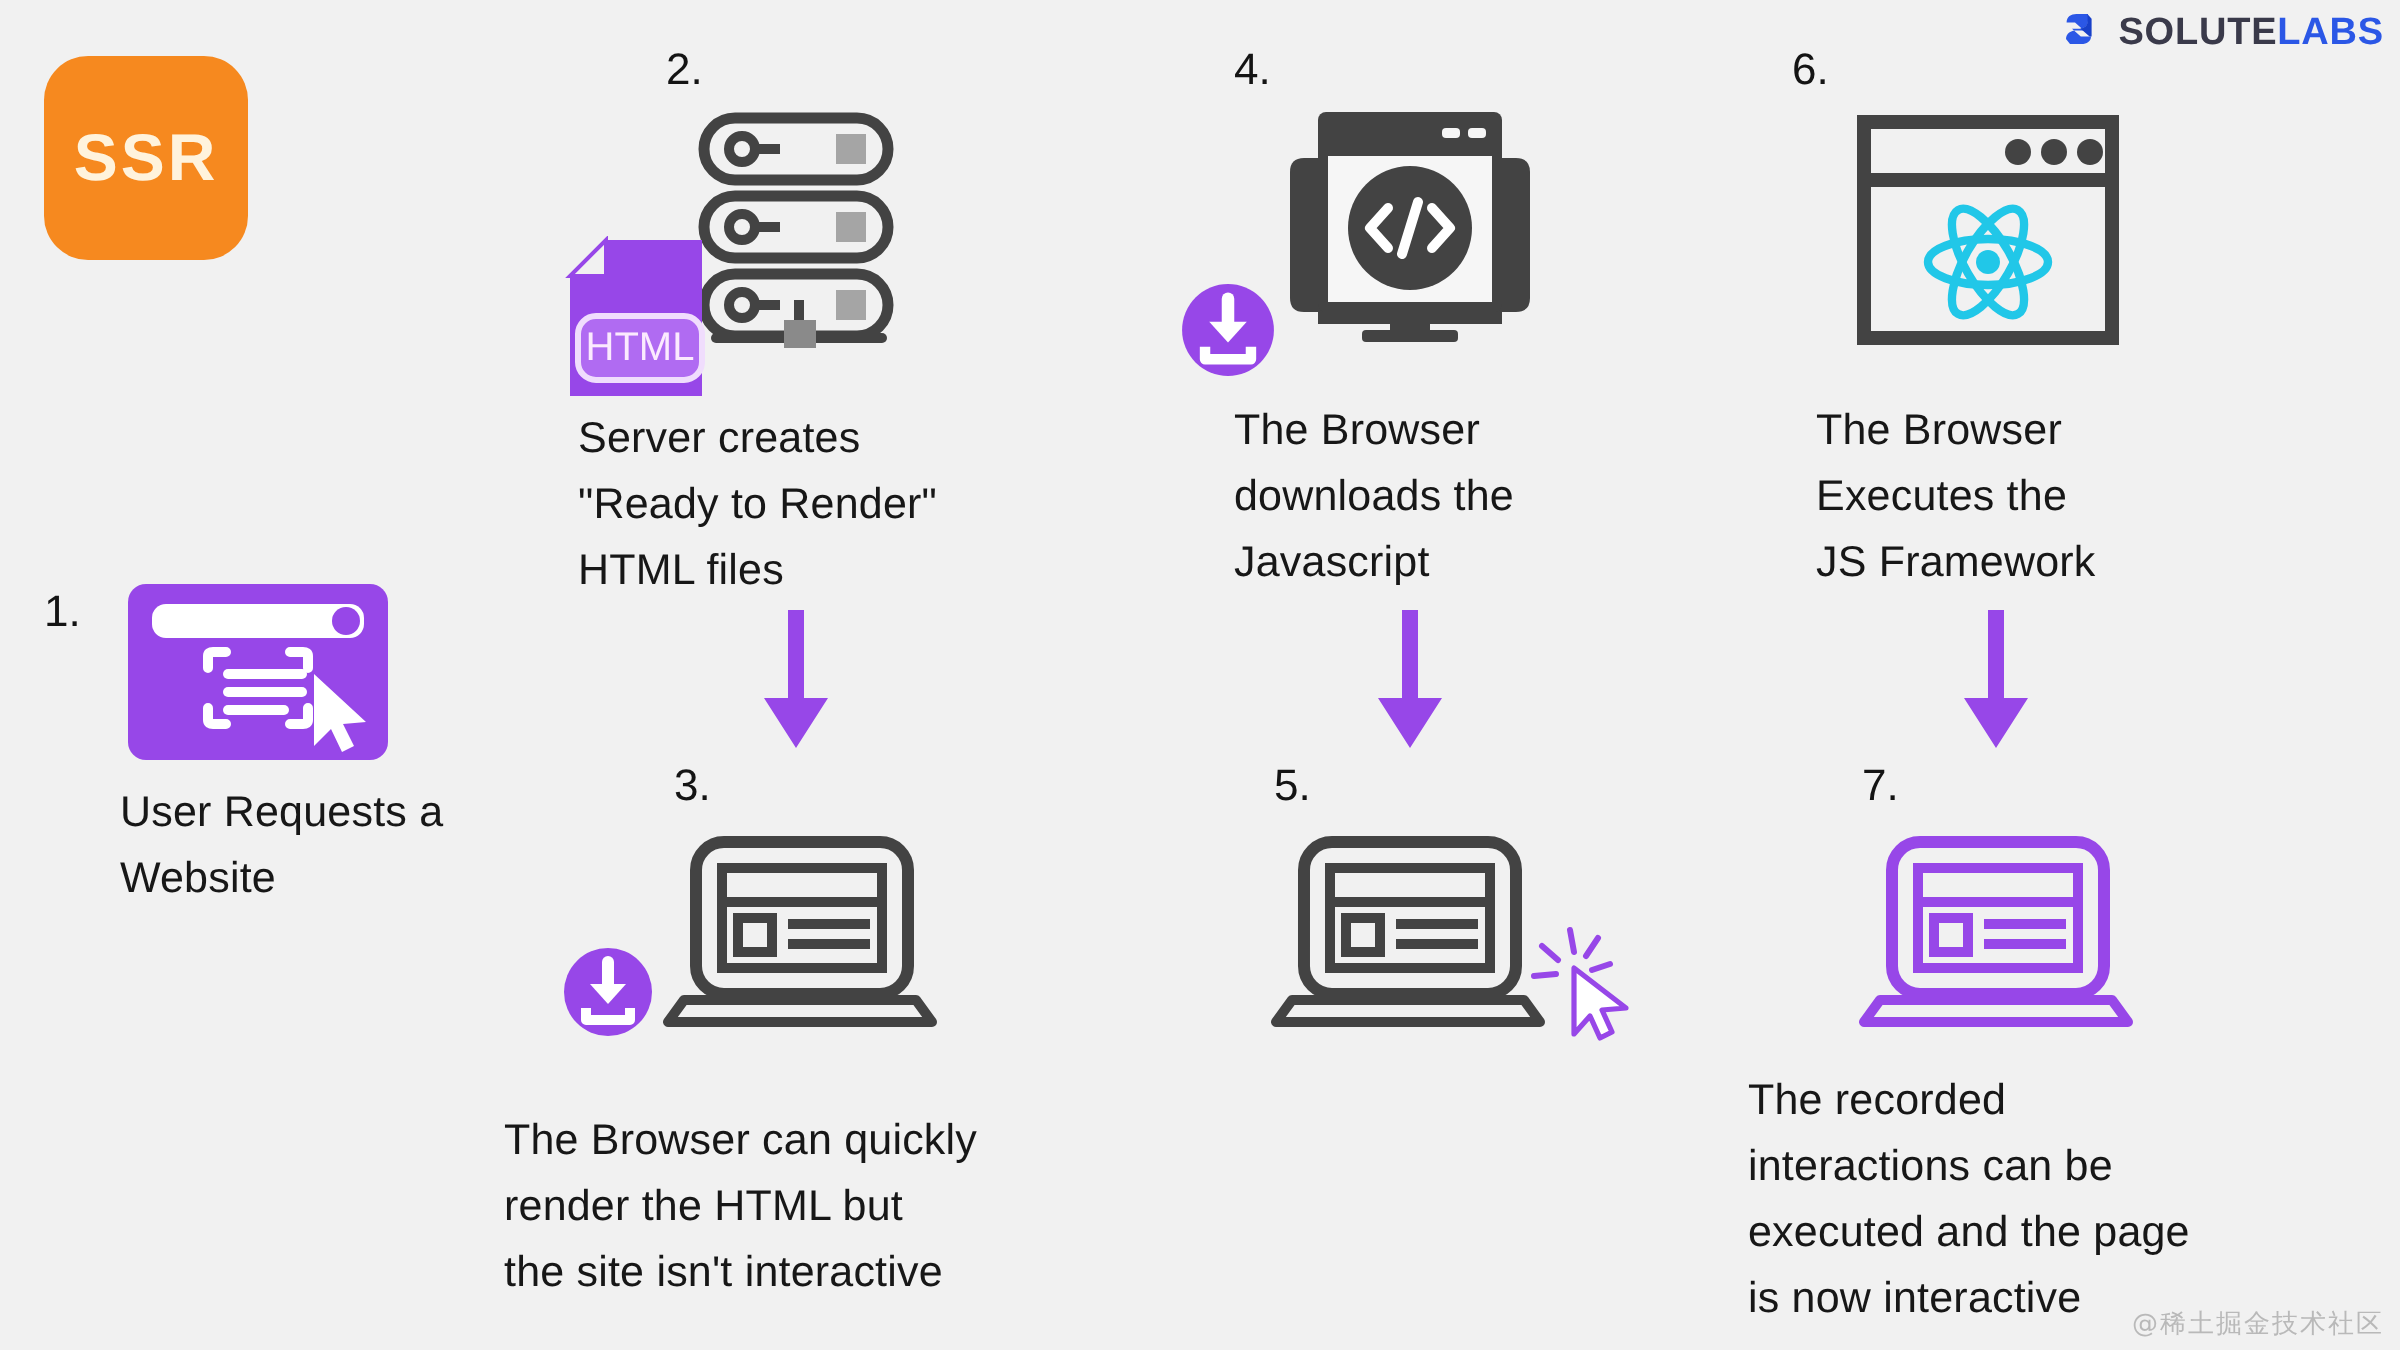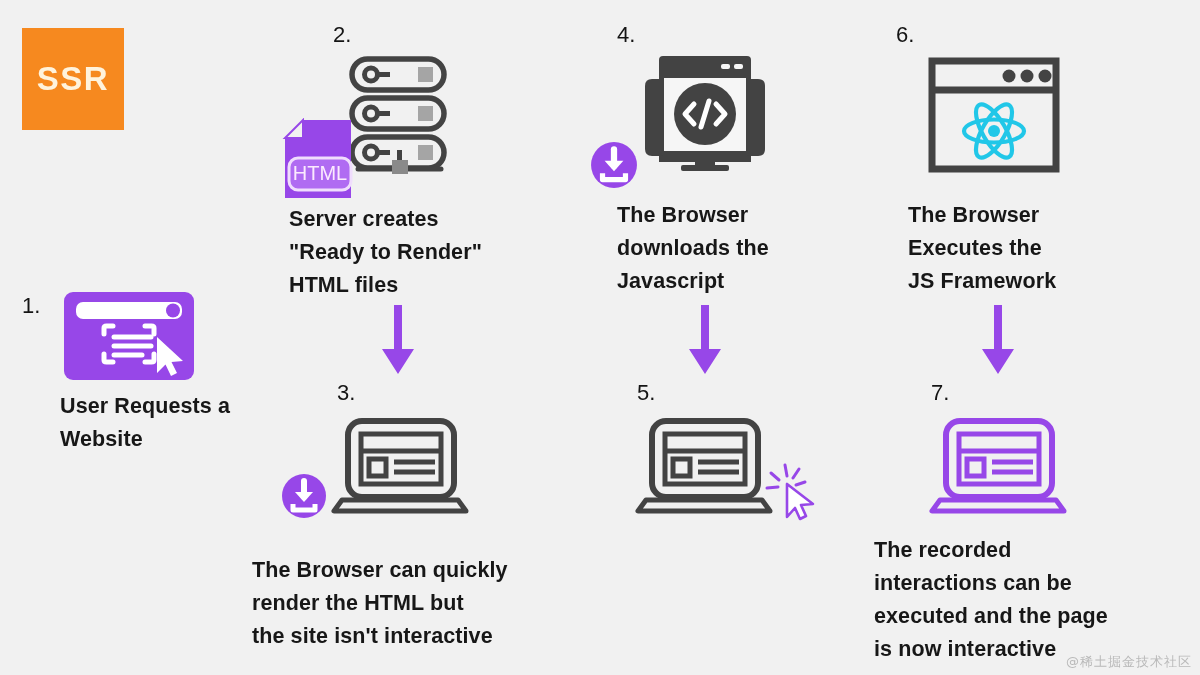--- a/index.html
+++ b/index.html
@@ -40,40 +40,41 @@
   #brand .wm-blue { color: #2B57E6; }
 
   
   #ssr-tile {
     left: 22px; top: 28px;
     width: 102px; height: 102px;
     background: #F6891F;
     display: flex;
     align-items: center;
     justify-content: center;
+    border-radius: 22px;
   }
   #ssr-tile .ssr-text {
     color: #FFF3DC;
     font-size: 33px;
     font-weight: 600;
     letter-spacing: 1.5px;
   }
 
   
   .step-num {
     font-size: 22px;
     font-weight: 500;
     color: #141414;
     line-height: 1;
   }
   .caption {
     font-size: 21.5px;
     line-height: 33px;
     color: #171717;
-    font-weight: 700;
+    font-weight: 400;
     letter-spacing: 0.1px;
     white-space: pre-line;
   }
 
   
   .arrow { width: 42px; height: 70px; }
 
   
   #watermark {
     right: 8px; bottom: 4px;
@@ -81,20 +82,29 @@
     color: #B9B9B9;
     letter-spacing: 1px;
     font-family: "DejaVu Sans", sans-serif;
   }
 </style>
 </head>
 <body>
 
 <div id="canvas">
 
+  <div id="brand" class="abs">
+    <span style="display:block;">
+      <svg width="24" height="24" viewBox="0 0 24 24" aria-hidden="true">
+        <path d="M5 17.5 C5 14.5 7.6 13.2 10 13.2 L14 13.2 L9.5 9.2 L5.3 9.2 C5.3 6.4 7.5 5 10.2 5 L16 5 L16 8.5 C16 11 13.8 12.4 11.2 12.4 L8 12.4 L12.4 16.2 L17.5 16.2 C17.5 18.6 15.4 20 12.8 20 L7 20 Z" fill="#2B57E6"></path>
+        <path d="M15.8 5.1 L15.8 8.6 C15.8 10.6 14.3 11.9 12.2 12.3 L16.8 16.2 L17.8 16.2 L17.8 7.4 Z" fill="#1840C9"></path>
+      </svg>
+    </span>
+    <span class="wordmark"><span class="wm-dark">SOLUTE</span><span class="wm-blue">LABS</span></span>
+  </div>
 
   <div id="ssr-tile" class="abs">
     <span class="ssr-text">SSR</span>
   </div>
 
   <div class="abs" style="left:22px; top:295px;">
     <span class="step-num">1.</span>
   </div>
   <div class="abs" style="left:62px; top:290px;">
     <svg width="134" height="92" viewBox="0 0 134 92" aria-hidden="true">

